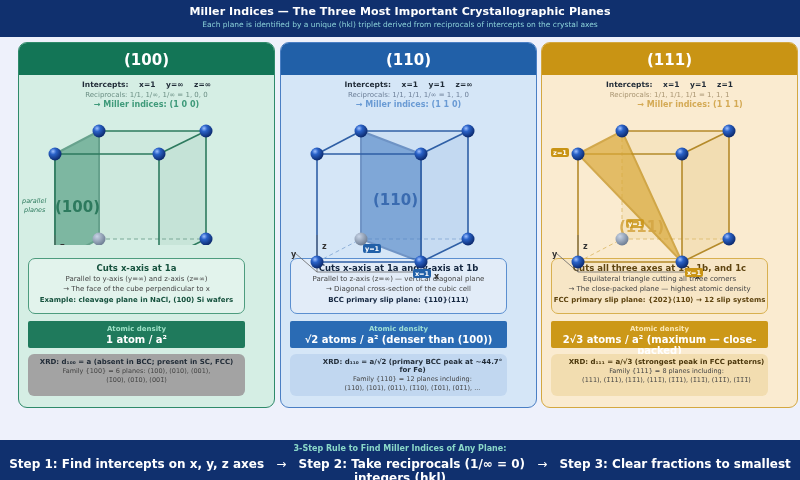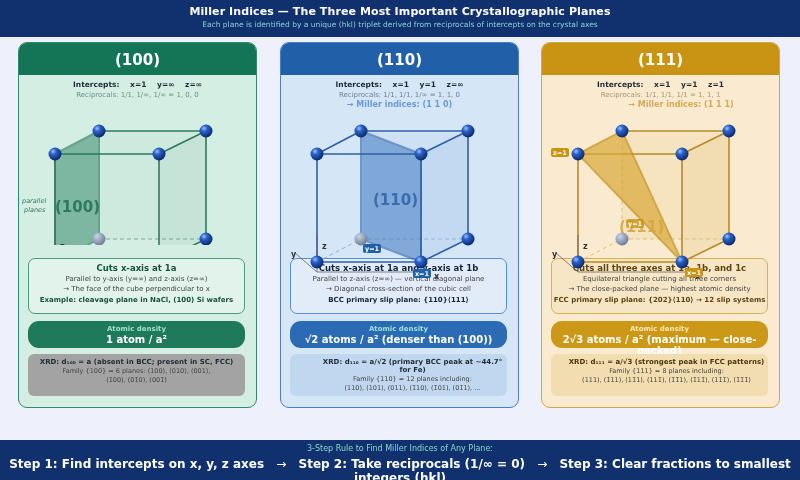--- a/index.html
+++ b/index.html
@@ -2,38 +2,38 @@
 <html><head>
 <meta charset="utf-8">
 <style>
   * { box-sizing: border-box; margin: 0; padding: 0; }
   html, body { width: 800px; height: 480px; overflow: hidden; }
   body { background: #eef1fb; font-family: "DejaVu Sans", sans-serif; position: relative; }
   .header { position: absolute; left: 0; top: 0; width: 800px; height: 37px; background: #10306e; text-align: center; color: #fff; }
   .header .title { font-size: 11px; font-weight: bold; padding-top: 5px; letter-spacing: 0.1px; }
   .header .subtitle { font-size: 7.5px; color: #8ad0d8; margin-top: 2px; }
   .footer { position: absolute; left: 0; top: 440px; width: 800px; height: 40px; background: #10306e; text-align: center; }
-  .footer .rule-title { font-size: 8px; color: #8ad8c8; font-weight: normal; padding-top: 4px; }
+  .footer .rule-title { font-size: 8px; color: #8ad8c8; font-weight: bold; padding-top: 4px; }
   .footer .steps { font-size: 12px; color: #fff; font-weight: bold; margin-top: 4px; }
   .footer .steps .arrow { margin: 0 8px; font-weight: normal; }
   .footer .source { font-size: 5.5px; color: #6d86b8; margin-top: 3px; }
 
-  .card { position: absolute; top: 42px; width: 239px; height: 366px; border: 1.5px solid; border-radius: 9px; overflow: hidden; }
+  .card { position: absolute; top: 42px; width: 257px; height: 366px; border: 1.5px solid; border-radius: 9px; overflow: hidden; }
   .card .card-head { height: 32px; color: #fff; font-size: 15px; font-weight: bold; text-align: center; line-height: 34px; }
   .card .info { position: absolute; top: 37px; left: 0; width: 100%; text-align: center; z-index: 2; }
   .card .info .intercepts { font-size: 7.5px; font-weight: bold; color: #1f2a36; }
   .card .info .intercepts span { margin-left: 8px; }
   .card .info .recip { font-size: 7px; margin-top: 2px; }
   .card .info .miller { font-size: 8px; font-weight: bold; margin-top: 1px; }
   .card svg.cube { position: absolute; top: 72px; left: 0; z-index: 1; }
   .card .desc { position: absolute; left: 9px; width: 217px; top: 215px; height: 56px; border: 1.5px solid; border-radius: 7px; text-align: center; padding-top: 4px; }
   .desc .d-title { font-size: 8.5px; font-weight: bold; }
   .desc .d-line { font-size: 7px; margin-top: 2px; color: #444; }
   .desc .d-ex { font-size: 7px; font-weight: bold; margin-top: 3px; }
-  .card .density { position: absolute; left: 9px; width: 217px; top: 278px; height: 27px; border-radius: 11px; text-align: center; color: #fff; }
+  .card .density { position: absolute; left: 9px; width: 217px; top: 278px; height: 27px; border-radius: 2px; text-align: center; color: #fff; }
   .density .den-label { font-size: 7px; font-weight: bold; padding-top: 4px; }
   .density .den-value { font-size: 10px; font-weight: bold; margin-top: 1px; }
   .card .xrd { position: absolute; left: 9px; width: 217px; top: 311px; height: 42px; border-radius: 6px; text-align: center; }
   .xrd .x-title { font-size: 7px; font-weight: bold; padding-top: 4px; color: #1f2a36; }
   .xrd .x-line { font-size: 6.5px; margin-top: 1px; color: #444; }
 
   
   .c1 { left: 18px; border-color: #2f8a6a; background: #d5eee4; }
   .c1 .card-head { background: #137556; }
   .c1 .info .recip { color: #6b8f84; }
@@ -90,20 +90,21 @@
 <div class="card c1">
   <div class="card-head">(100)</div>
   <div class="info">
     <div class="intercepts">
       <b>Intercepts:</b>
       <span>x=1</span>
       <span>y=∞</span>
       <span>z=∞</span>
     </div>
     <div class="recip">Reciprocals: 1/1, 1/∞, 1/∞ = 1, 0, 0</div>
+    <div class="miller">→ Miller indices: (1 0 0)</div>
   </div>
   <svg class="cube" width="237" height="130">
 
     <polygon points="80,16 187,16 187,124 80,124" fill="#c9e6da" opacity="0.6"></polygon>
     <polygon points="140,39 187,16 187,124 140,147" fill="#bfe0d2" opacity="0.6"></polygon>
     <line x1="80" y1="124" x2="187" y2="124" stroke="#7aa897" stroke-width="1" stroke-dasharray="4,3"></line>
 
     <polygon points="36,39 80,16 80,124 36,147" fill="#4f9a7d" opacity="0.65" stroke="#2d7a5e" stroke-width="2"></polygon>
 
     <polygon points="36,39 140,39 140,147 36,147" fill="none" stroke="#2d7a5e" stroke-width="1.6"></polygon>

